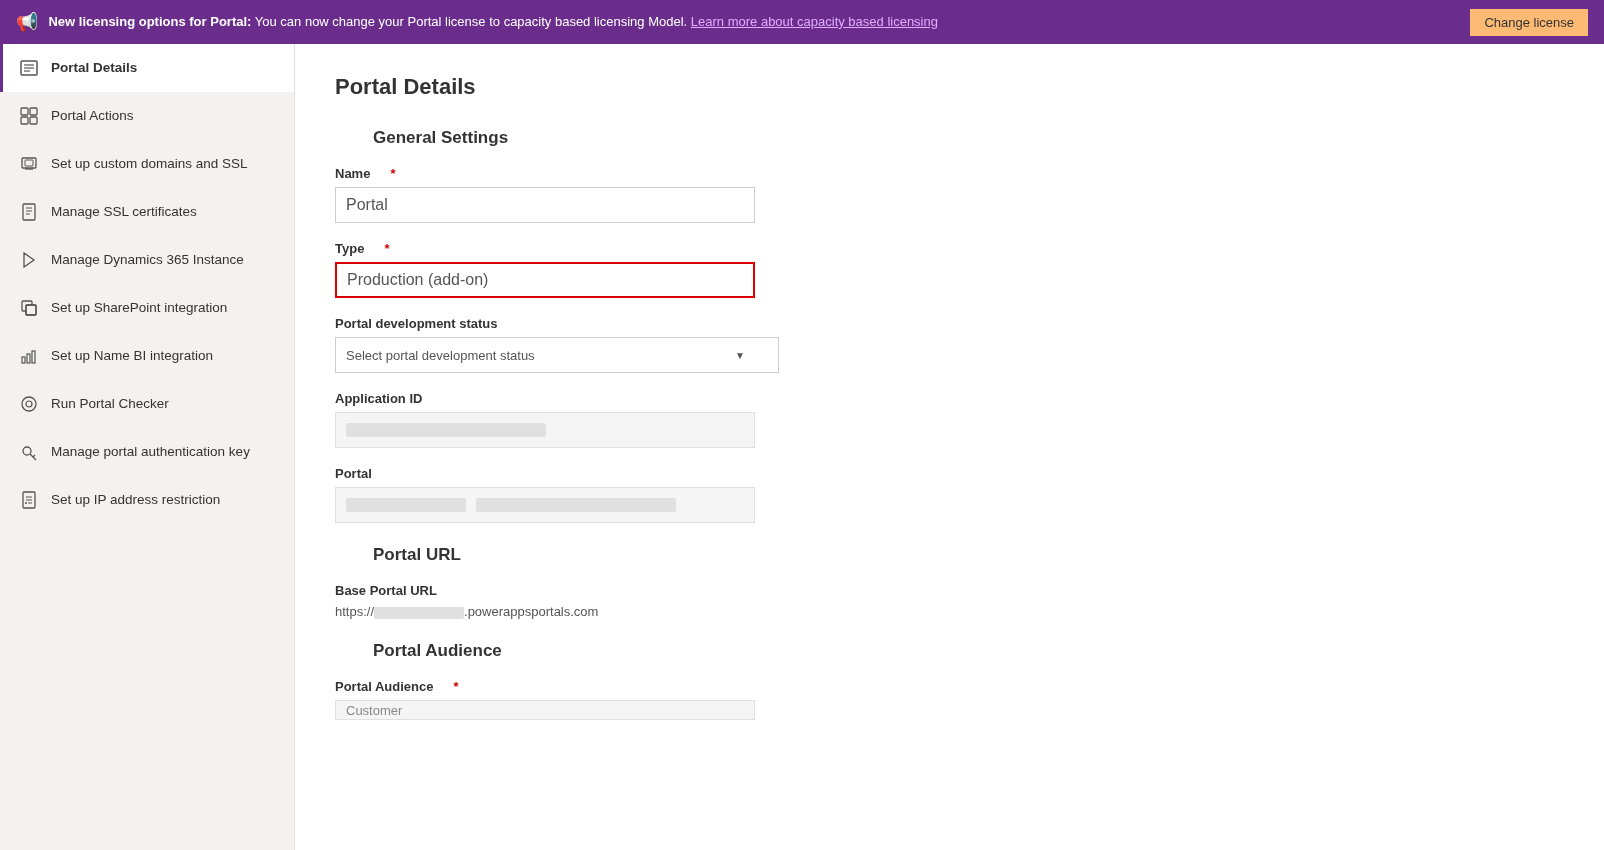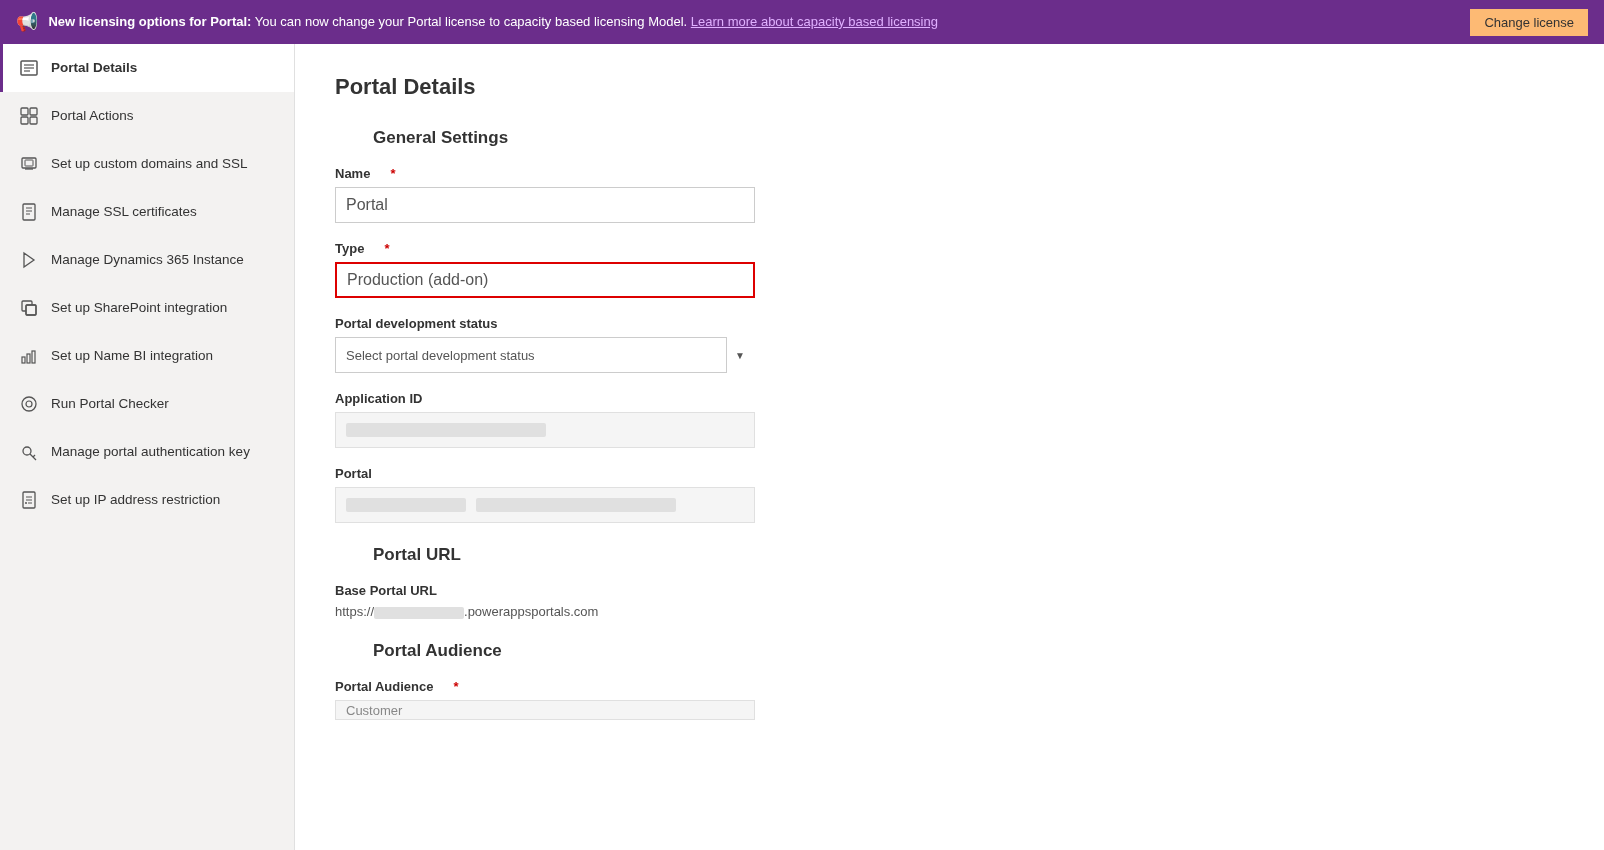--- a/index.html
+++ b/index.html
@@ -110,21 +110,21 @@
       padding: 0 10px;
       font-size: 16px;
       color: #555;
       background: #fff;
       outline: none;
     }
     .field-input.highlighted { border: 2px solid #d00; }
     .field-input.readonly { background: #f5f5f5; color: #888; }
 
     .field-select {
-      width: 392px;
+      width: 444px;
       height: 36px;
       border: 1px solid #ccc;
       padding: 0 10px;
       font-size: 13px;
       color: #555;
       background: #fff;
       appearance: none;
       outline: none;
       cursor: pointer;
     }

